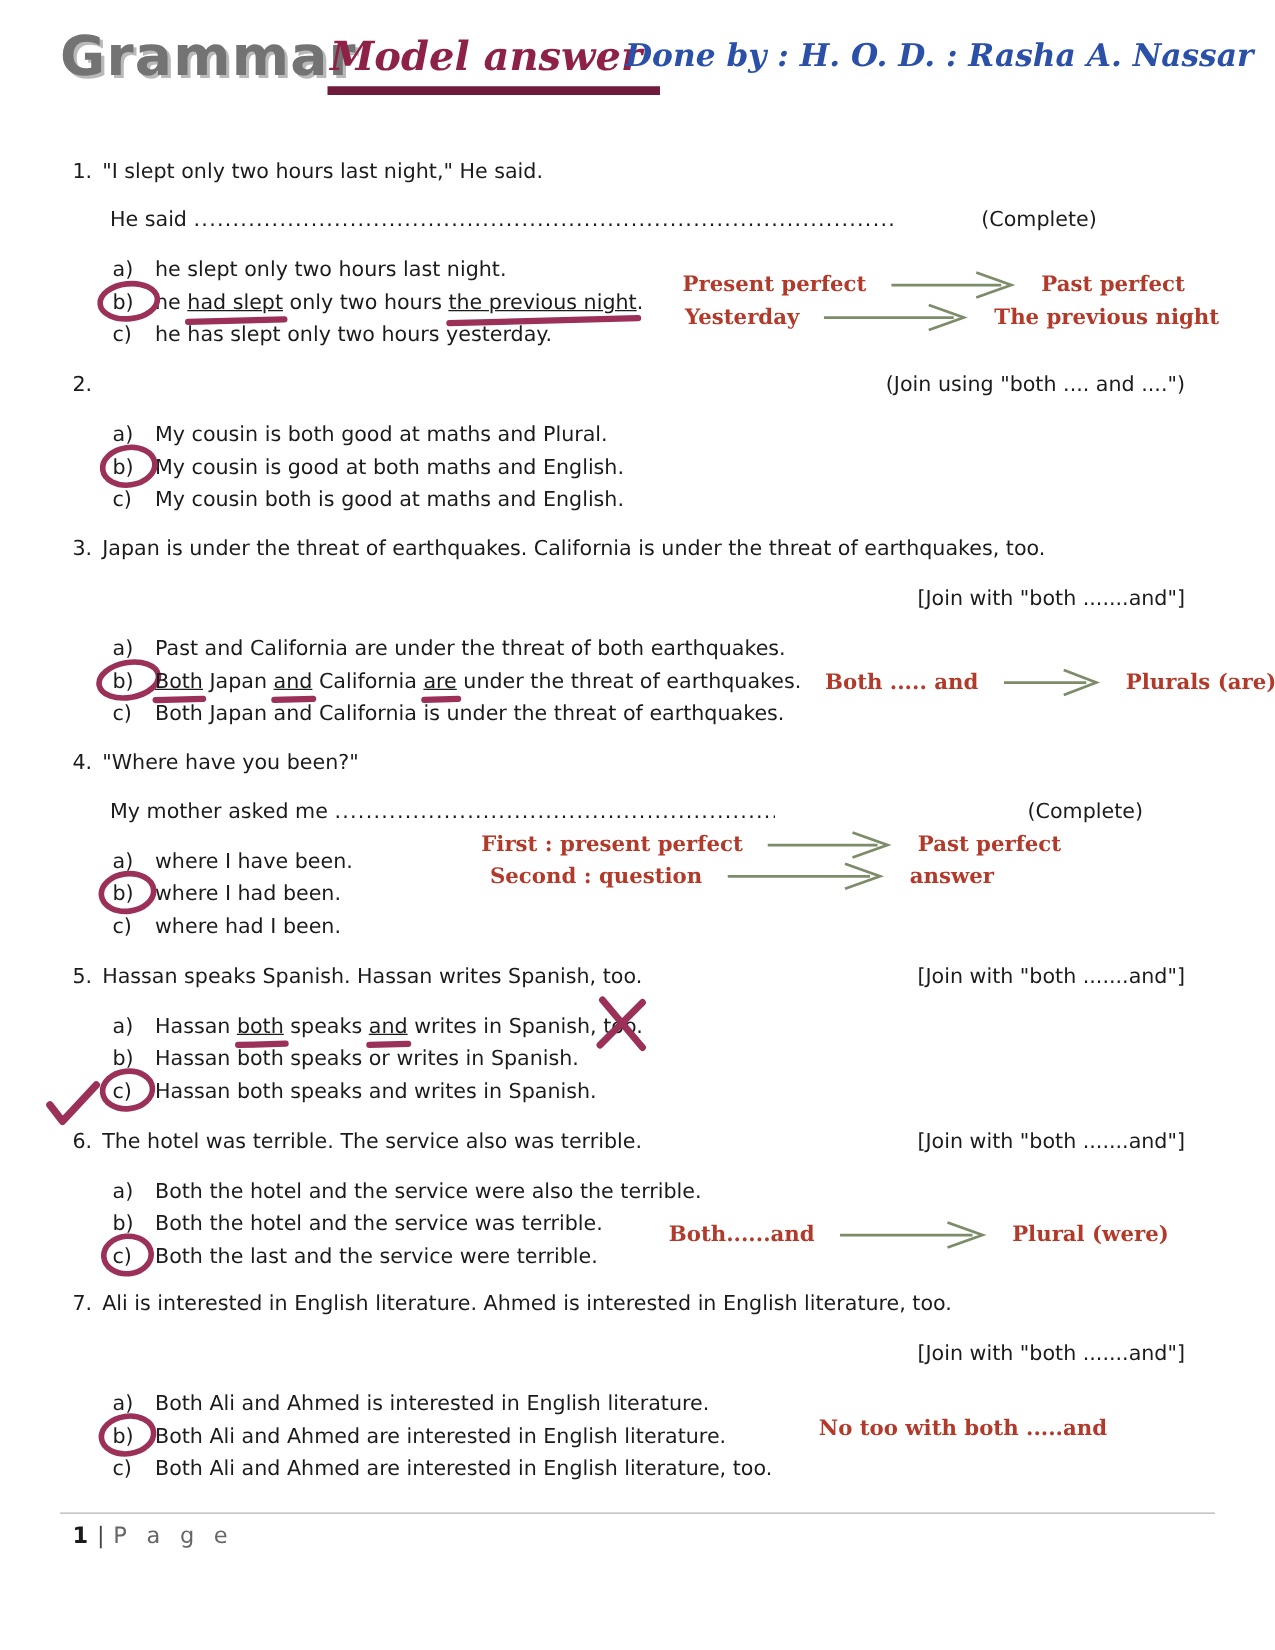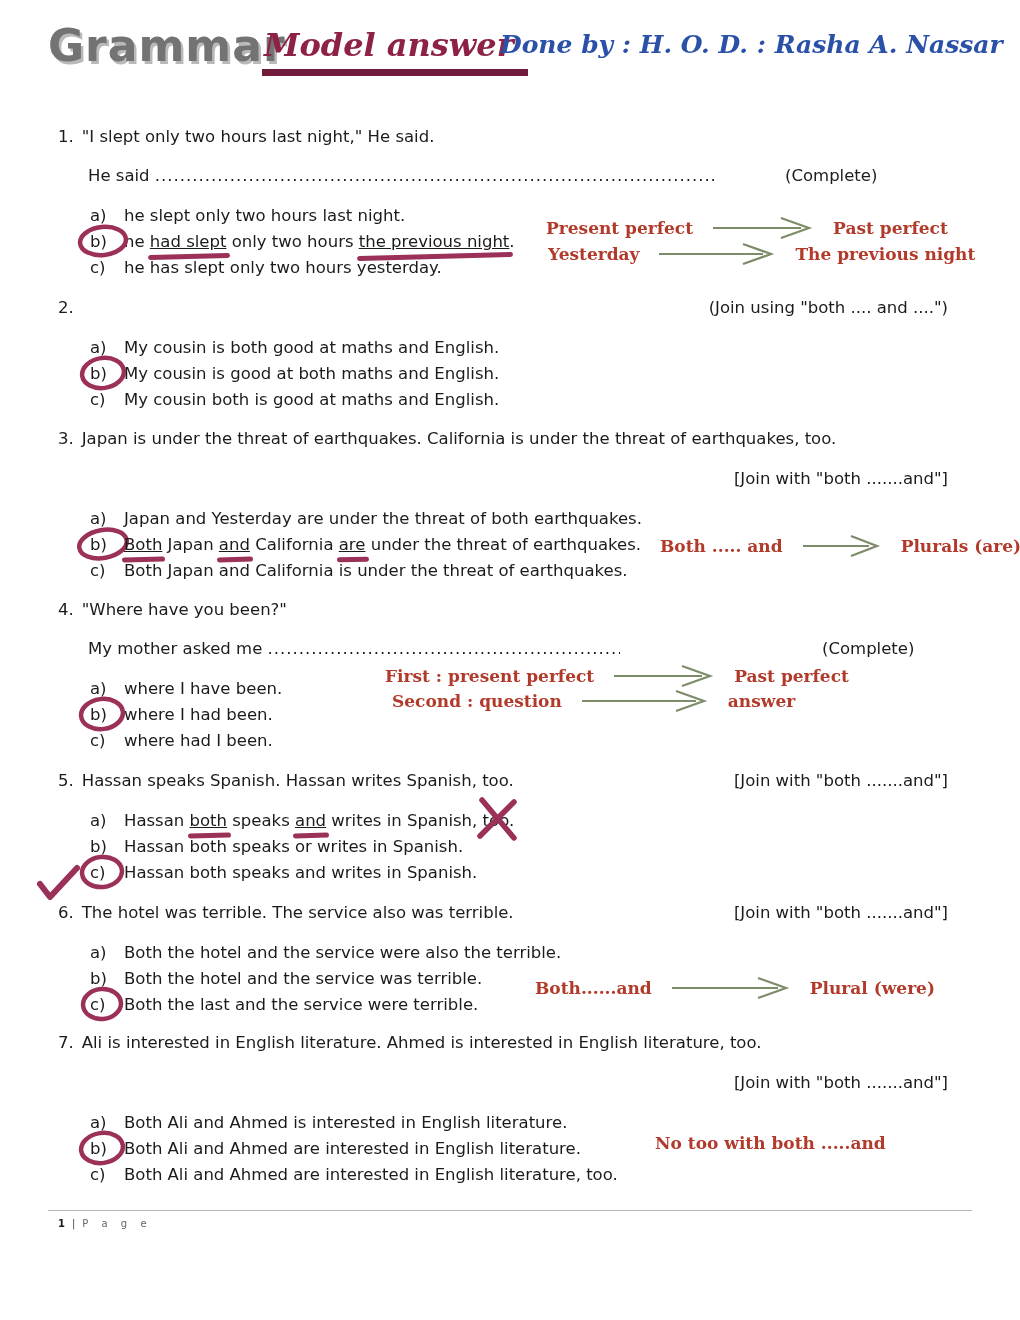--- a/index.html
+++ b/index.html
@@ -74,21 +74,21 @@
   .ann {
     position:absolute; display:flex; align-items:flex-end; gap:20px;
     font-family:"DejaVu Serif", serif; font-weight:bold; font-size:17px;
     color:#B23A2A; white-space:nowrap; line-height:26px;
   }
   .arrow { flex:none; height:26px; }
   .arrow line, .arrow path { stroke:#7C8C68; stroke-width:2.2; fill:none; }
 
   
   .footer-rule { position:absolute; left:48px; top:1210px; width:924px; border-top:1.5px solid #b5b5b5; }
-  .footer { position:absolute; left:58px; top:1218px; font-size:10px; color:#1b1b1b; }
+  .footer { position:absolute; left:58px; top:1218px; font-size:18px; color:#1b1b1b; }
   .footer b { font-weight:bold; }
   .footer .sep { margin:0 7px; color:#444; }
   .footer .plabel { color:#666; letter-spacing:5px; }
 </style>
 </head>
 <body>
 
 <div class="page">
 
   <span class="title">Grammar</span>
@@ -127,21 +127,21 @@
   </div>
 
   <div class="q q2">
     <div class="stem-row">
       <span class="qnum">2.</span>
       <span class="join-note">(Join using "both .... and ....")</span>
     </div>
     <div class="opts">
       <div class="opt">
         <span class="letter">a)</span>
-        <span class="text">My cousin is both good at maths and English.</span>
+        <span class="text">My cousin is both good at maths and Plural.</span>
       </div>
       <div class="opt">
         <span class="letter">
           <svg class="circle-mark" viewBox="0 0 56 37">
               <ellipse cx="27" cy="18" rx="21" ry="15" transform="rotate(-8 27 18)"></ellipse>
             </svg>
           <i>b)</i>
         </span>
         <span class="text">My cousin is good at both maths and English.</span>
       </div>
@@ -154,21 +154,21 @@
 
   <div class="q q3">
     <div class="stem-row">
       <span class="qnum">3.</span>
       <span class="stem">Japan is under the threat of earthquakes. California is under the threat of earthquakes, too.</span>
     </div>
     <div class="note-row">[Join with "both .......and"]</div>
     <div class="opts">
       <div class="opt">
         <span class="letter">a)</span>
-        <span class="text">Japan and Yesterday are under the threat of both earthquakes.</span>
+        <span class="text">Past and California are under the threat of both earthquakes.</span>
       </div>
       <div class="opt">
         <span class="letter">
           <svg class="circle-mark" viewBox="0 0 56 37">
               <ellipse cx="27" cy="18" rx="24" ry="14" transform="rotate(-10 27 18)"></ellipse>
             </svg>
           <i>b)</i>
         </span>
         <span class="text"><i class="u mk">Both</i><i> Japan </i><i class="u mk">and</i><i> California </i><i class="u mk">are</i><i> under the threat of earthquakes.</i></span>
       </div>

